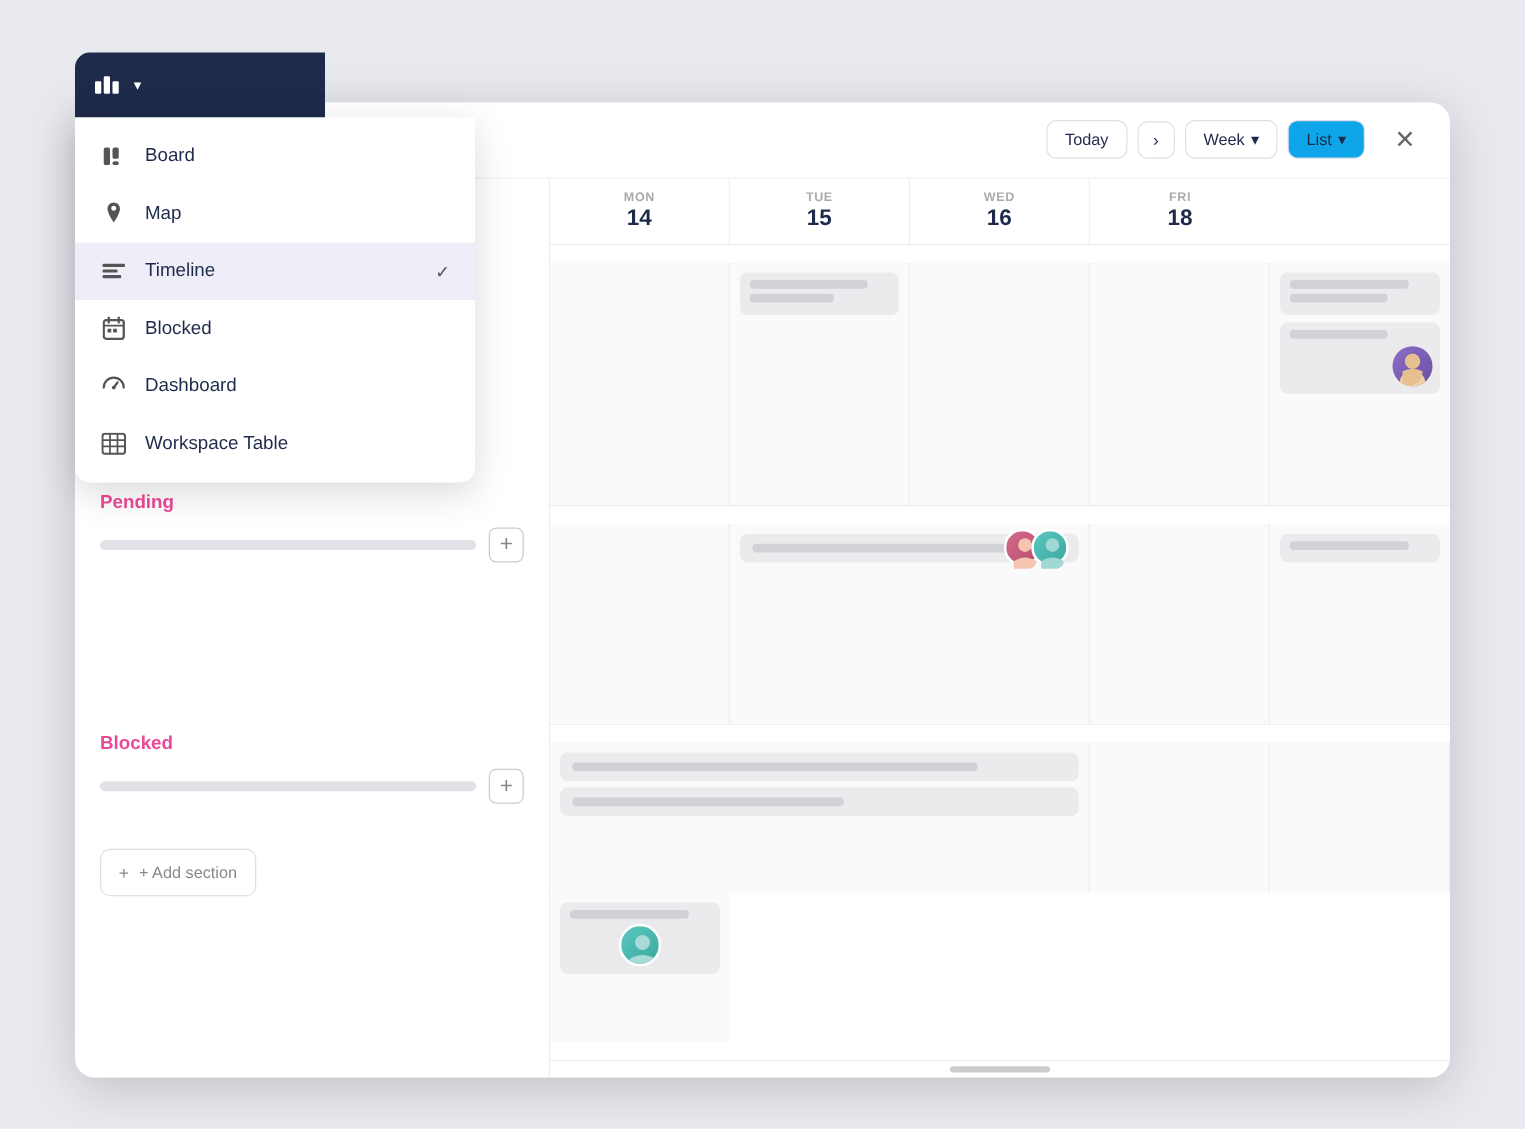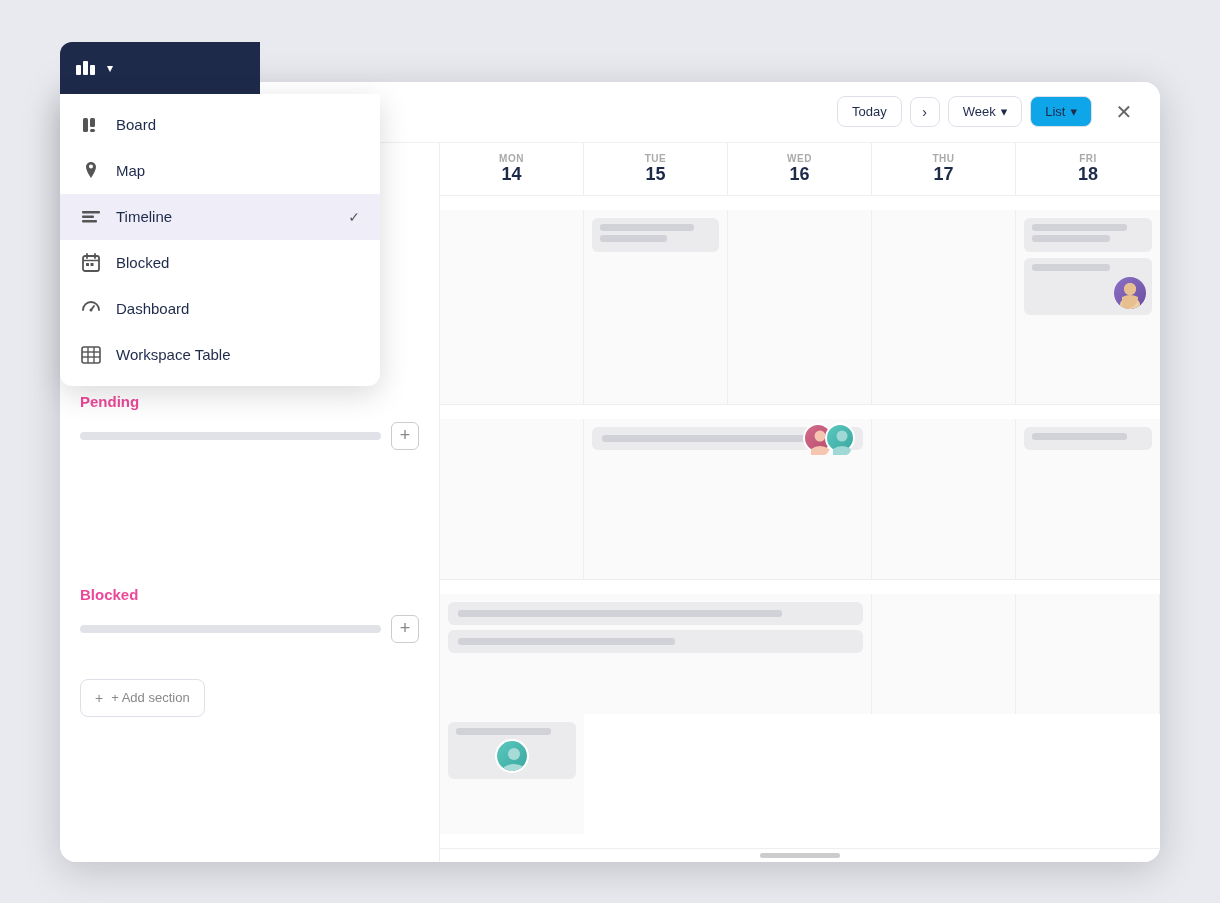--- a/index.html
+++ b/index.html
@@ -508,24 +508,20 @@
           </div>
           <div class="day-header">
             <div class="day-name">TUE</div>
             <div class="day-num">15</div>
           </div>
           <div class="day-header">
             <div class="day-name">WED</div>
             <div class="day-num">16</div>
           </div>
           <div class="day-header">
-            <div class="day-name">THU</div>
-            <div class="day-num">17</div>
-          </div>
-          <div class="day-header">
             <div class="day-name">FRI</div>
             <div class="day-num">18</div>
           </div>
         </div>
 
         <div class="day-cells" style="display:grid;grid-template-columns:repeat(5,1fr);border-bottom:1px solid #eee;">
 
           <div class="grid-cell" style="min-height:170px;"></div>
 
           <div class="grid-cell" style="min-height:170px;">

